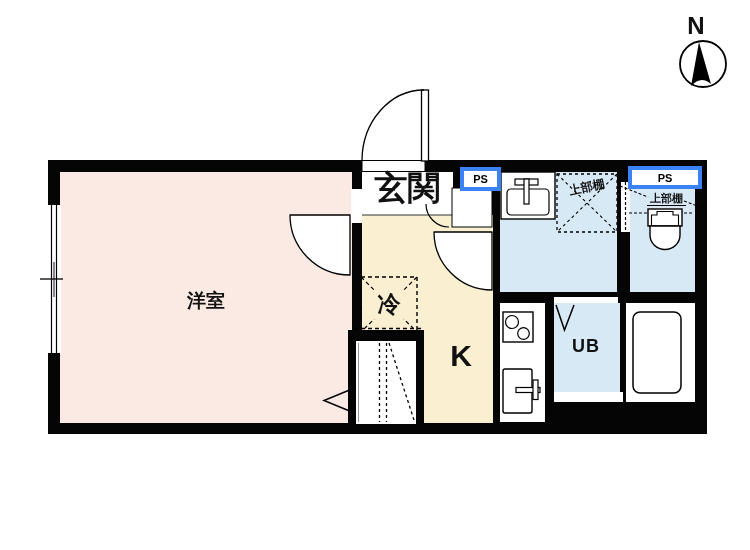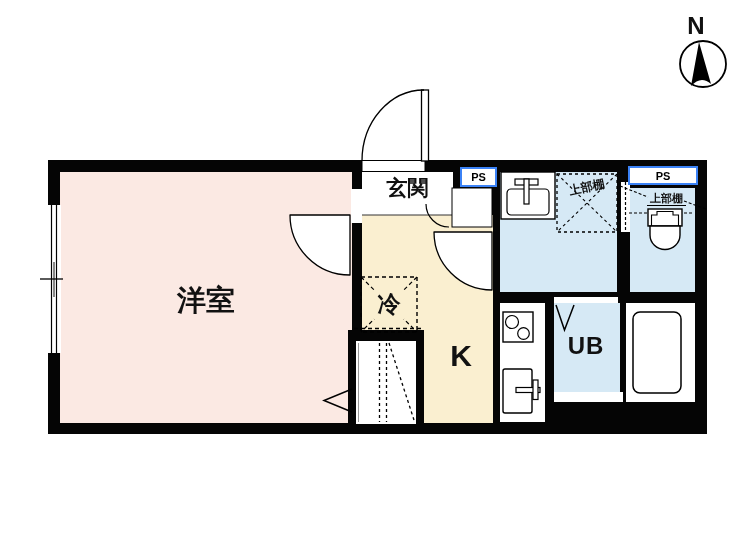--- a/index.html
+++ b/index.html
@@ -6,26 +6,26 @@
   #plan{position:relative;width:750px;height:550px;background:#fff;overflow:hidden;
         font-family:"Liberation Sans","DejaVu Sans",sans-serif;}
   .abs{position:absolute;}
   .wall{background:#050505;}
   .floor-pink{background:#FBE9E3;}
   .floor-cream{background:#FAEFD0;}
   .floor-blue{background:#D6E9F5;}
   .floor-white{background:#FFFFFF;}
   .lbl{color:#111;display:flex;align-items:center;justify-content:center;
        text-align:center;white-space:nowrap;}
-  .lbl-big{font-size:29px;font-weight:700;line-height:1.08;font-family:Liberation Serif, serif;}
-  .lbl-genkan{font-size:21px;font-weight:700;}
+  .lbl-big{font-size:19px;font-weight:700;line-height:1.08;font-family:Liberation Serif, serif;}
+  .lbl-genkan{font-size:33px;font-weight:700;}
   .lbl-k{font-size:30px;font-weight:700;}
-  .lbl-ub{font-size:24px;font-weight:600;letter-spacing:1px;}
+  .lbl-ub{font-size:18px;font-weight:600;letter-spacing:1px;}
   .lbl-rei{font-size:23px;font-weight:700;background:#FAEFD0;}
-  .ps-box{background:#fff;border:2px solid #3b82f6;font-size:11px;font-weight:700;
+  .ps-box{background:#fff;border:4px solid #3b82f6;font-size:11px;font-weight:700;
           display:flex;align-items:center;justify-content:center;}
   .shelf-lbl{font-size:12px;font-weight:700;}
   .lbl-n{font-size:24px;font-weight:600;}
   svg{position:absolute;left:0;top:0;}
 </style>
 </head>
 <body>
 
 <div id="plan">
 

